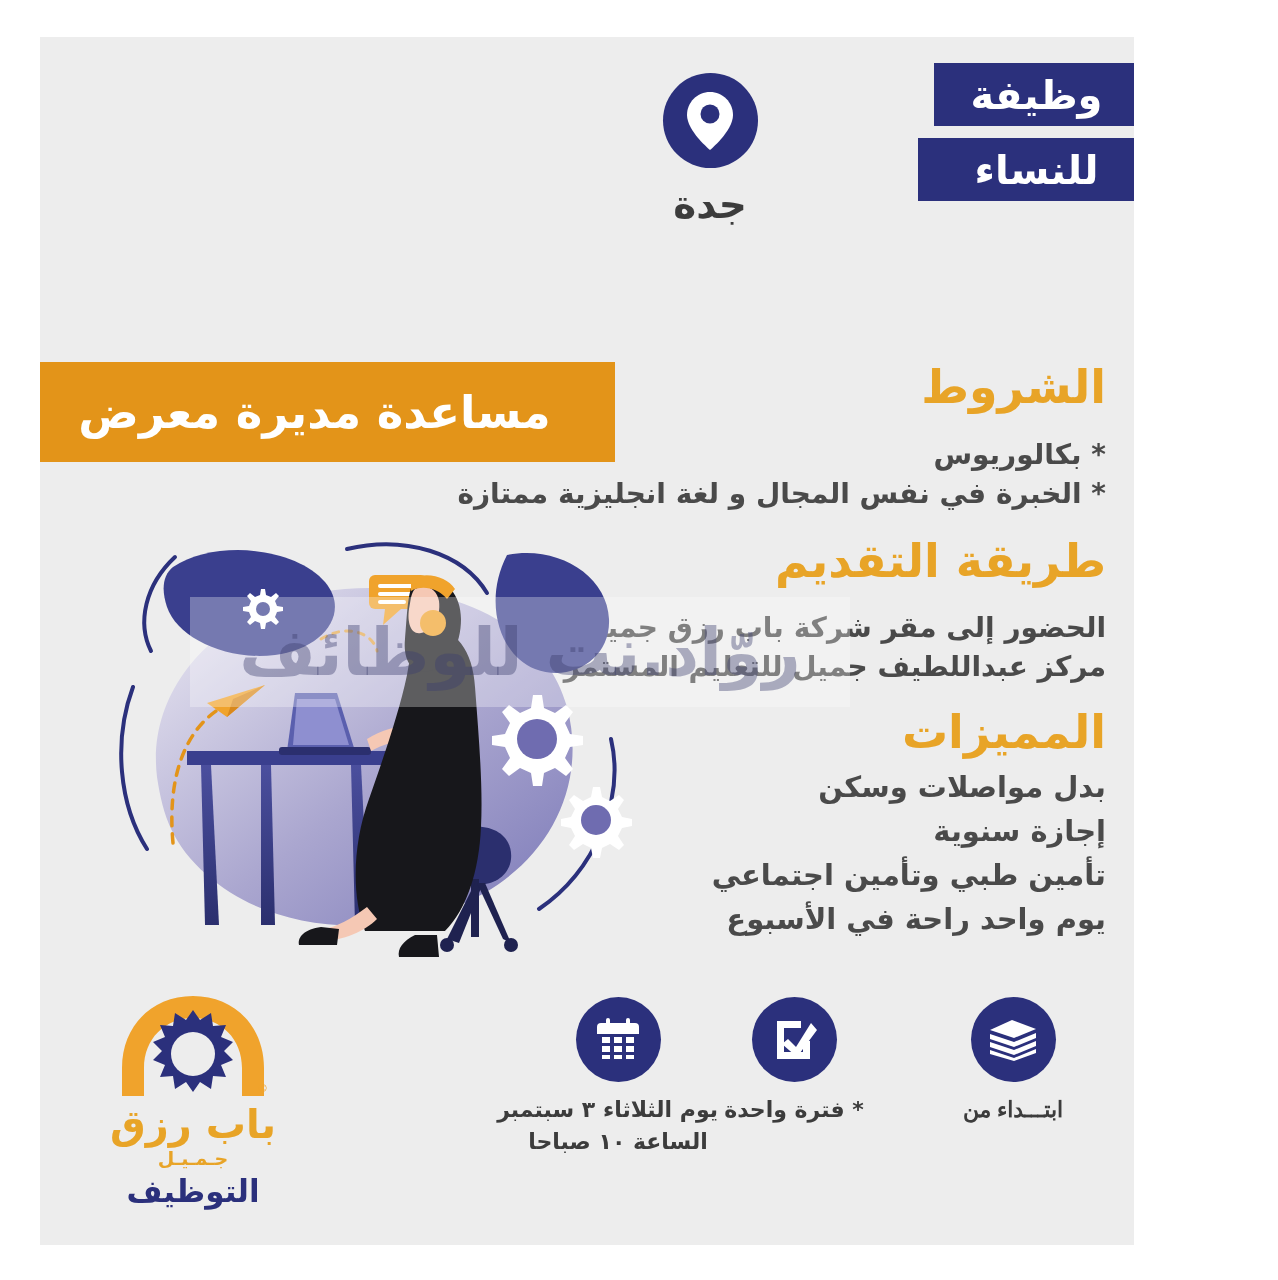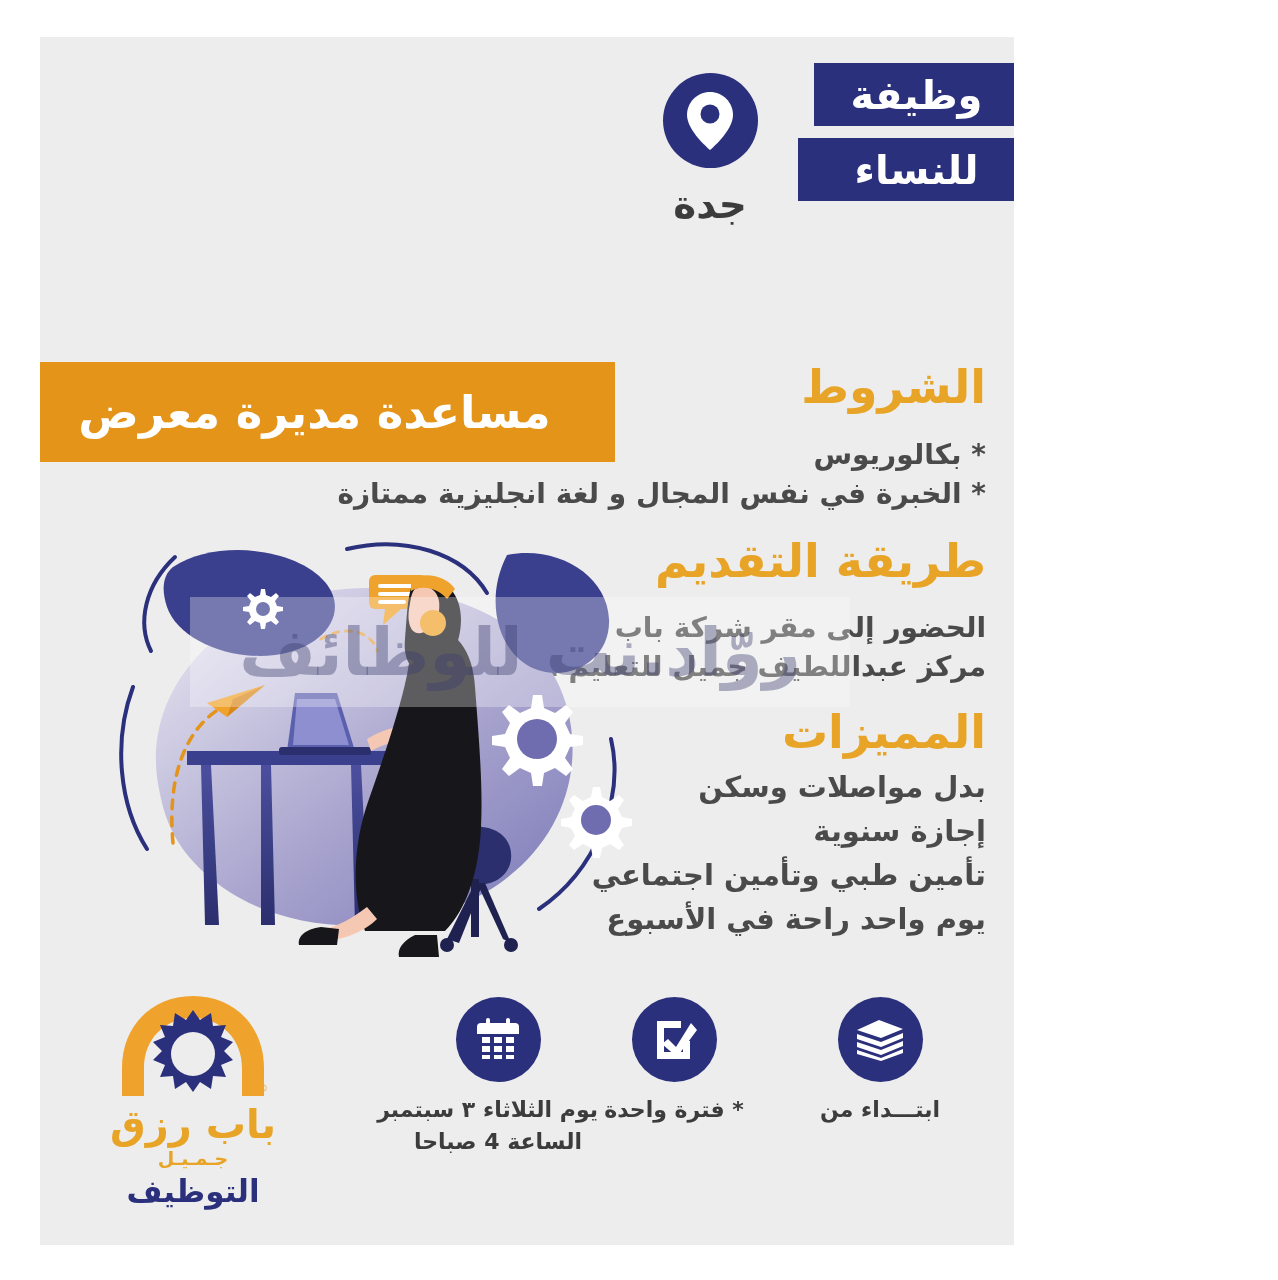--- a/index.html
+++ b/index.html
@@ -13,21 +13,21 @@
     position: relative;
     font-family: "DejaVu Sans", "Liberation Sans", sans-serif;
     overflow: hidden;
   }
 
   
   #poster {
     position: absolute;
     left: 40px;
     top: 37px;
-    width: 974px;
+    width: 1094px;
     height: 1208px;
     background: #ededed;
     overflow: hidden;
   }
 
   
   .badge {
     position: absolute;
     background: #2b307c;
     color: #ffffff;
@@ -148,21 +148,21 @@
     height: 460px;
     z-index: 5;
   }
 
   
   .info-icon-item {
     position: absolute;
     width: 200px;
     text-align: center;
   }
-  #item-salary  { right: 34px;  top: 960px; }
+  #item-salary  { right: 21px;  top: 960px; font-family: Liberation Serif, serif; }
   #item-period  { right: 240px; top: 960px; }
   #item-date    { right: 416px; top: 960px; }
   .icon-circle {
     width: 85px;
     height: 85px;
     margin: 0 auto;
     background: #2b307c;
     border-radius: 50%;
     display: flex;
     align-items: center;
@@ -392,21 +392,21 @@
           <rect x="20" y="29" width="8" height="6"></rect>
           <rect x="32" y="29" width="8" height="6"></rect>
           <rect x="8" y="38" width="8" height="4"></rect>
           <rect x="20" y="38" width="8" height="4"></rect>
           <rect x="32" y="38" width="8" height="4"></rect>
         </g>
       </svg>
     </div>
     <div class="icon-caption">
       <div>يوم الثلاثاء ٣ سبتمبر</div>
-      <div>الساعة 4 صباحا</div>
+      <div>الساعة ١٠ صباحا</div>
     </div>
   </div>
 
   <div id="logo-block">
     <svg width="170" height="112" viewBox="0 0 170 112">
 
       <path d="M85 4 C44 4 14 34 14 76 L14 104 L36 104 L36 76
                C36 47 57 26 85 26 C113 26 134 47 134 76 L134 104
                L156 104 L156 76 C156 34 126 4 85 4 Z" fill="#f0a32c"></path>
 

